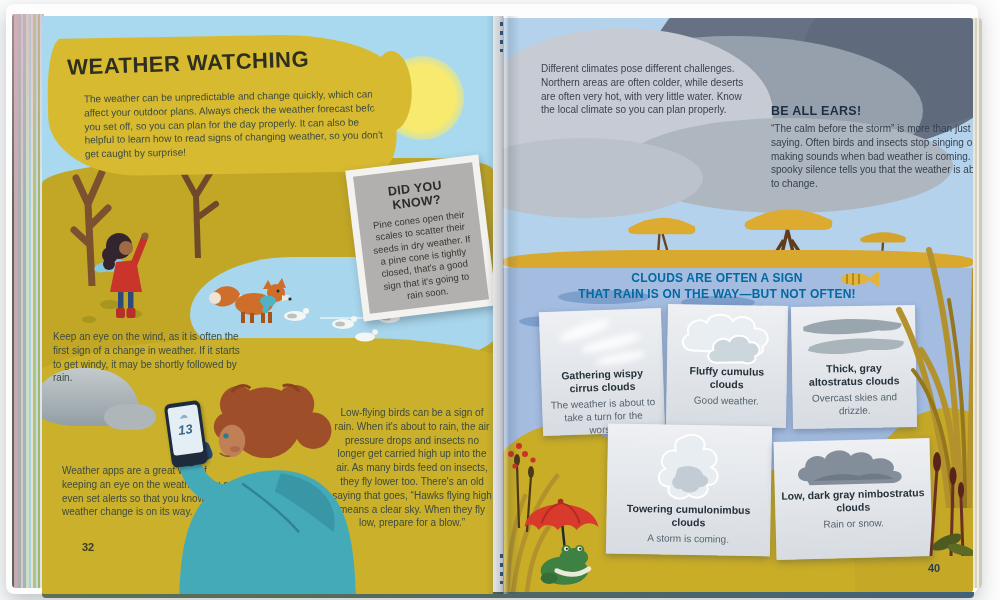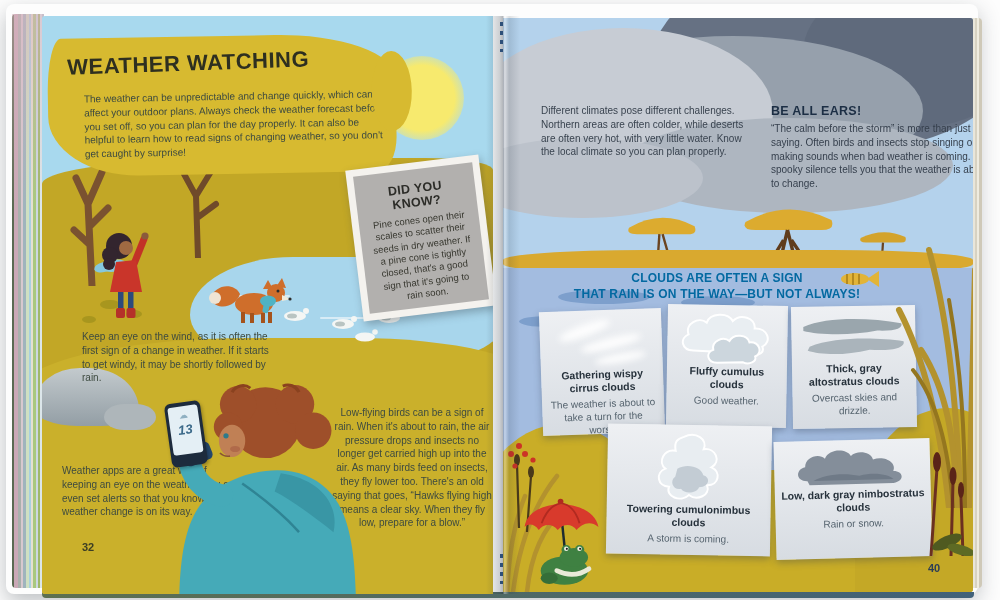--- a/index.html
+++ b/index.html
@@ -52,21 +52,21 @@
     border-radius:50%;}
   .page-title{position:absolute;left:20px;top:14px;font-size:22px;font-weight:bold;color:#2e2f20;
     letter-spacing:.5px;transform:rotate(-1deg);}
   .intro{position:absolute;left:36px;top:54px;width:300px;}
   .dyk-card{left:312px;top:146px;width:134px;height:152px;background:#f4f2ee;z-index:7;
     transform:rotate(-7deg);box-shadow:2px 4px 8px rgba(50,60,70,.35);padding:7px;box-sizing:border-box;}
   .dyk-inner{width:100%;height:100%;background:#b2b0ae;box-sizing:border-box;padding:12px 8px;
     text-align:center;}
   .dyk-h{font-size:12.5px;font-weight:bold;color:#2c2c28;letter-spacing:.3px;}
   .dyk-b{font-size:9.5px;line-height:1.3;color:#37372f;margin-top:5px;}
-  .wind-tip{left:40px;top:314px;width:195px;z-index:6;}
+  .wind-tip{left:11px;top:314px;width:195px;z-index:6;}
   .apps-tip{left:20px;top:448px;width:178px;z-index:6;}
   .birds-tip{left:290px;top:390px;width:160px;text-align:center;z-index:6;}
   .pagenum{font-size:11px;font-weight:bold;z-index:9;}
   .pagenum.left{left:40px;top:525px;color:#3c3e24;}
   .pagenum.right{left:425px;top:544px;color:#2c3e56;}
   .phone{left:126px;top:386px;width:36px;height:64px;background:#1d2b3d;border-radius:6px;z-index:9;
     transform:rotate(-8deg);box-shadow:1px 2px 4px rgba(0,0,0,.3);}
   .phone-screen{position:absolute;left:3px;top:4px;width:30px;height:48px;background:#e4eff5;
     border-radius:3px;text-align:center;overflow:hidden;}
   .phone-cloud{font-size:9px;color:#8fb0c2;line-height:1;display:block;margin-top:5px;}
@@ -74,21 +74,21 @@
   .tuft{background:#a8961e;border-radius:50%;z-index:5;}
 
   
   .cloudblob{border-radius:50%;z-index:1;}
   .c1{left:150px;top:-55px;width:360px;height:190px;background:#667183;}
   .c2{left:300px;top:-40px;width:220px;height:150px;background:#57637375;}
   .c3{left:40px;top:18px;width:380px;height:150px;background:#96a0ac;}
   .c4{left:-30px;top:10px;width:300px;height:170px;background:#c7ccd4;}
   .c5{left:120px;top:100px;width:330px;height:95px;background:#aeb6c0;}
   .c6{left:-40px;top:120px;width:240px;height:80px;background:#bcc2cb;}
-  .climates-tip{left:38px;top:44px;width:208px;color:#39434f;z-index:8;margin-top:42px;}
+  .climates-tip{left:38px;top:44px;width:208px;color:#39434f;z-index:8;}
   .ears{left:268px;top:86px;width:224px;z-index:8;}
   .ears-h{font-size:12.5px;font-weight:bold;color:#1c2e44;letter-spacing:.3px;}
   .ears-b{color:#353f4c;margin-top:4px;}
   .savanna-strip{left:0;top:232px;width:470px;height:24px;background:#d9a92f;z-index:3;
     border-radius:30%/10px;}
   .water{left:0;top:250px;width:470px;height:218px;background:#a3bce0;z-index:3;}
   .islet{position:absolute;background:#7d9fcc;border-radius:50%;}
   .clouds-heading{left:18px;top:252px;width:392px;text-align:center;z-index:6;color:#0369a1;
     font-weight:bold;font-size:12px;line-height:1.35;letter-spacing:.2px;}
   .foreground-right{left:0;top:452px;width:470px;height:122px;background:#c9ad27;z-index:4;
@@ -284,21 +284,21 @@
         <div class="islet" style="left:16px;top:48px;width:58px;height:11px"></div>
         <svg style="position:absolute;left:330px;top:0px" width="52" height="22" viewBox="0 0 52 22">
           <ellipse cx="22" cy="11" rx="14" ry="6" fill="#e2b437"></ellipse>
           <path d="M34,11 L46,3 L46,19 Z" fill="#e2b437"></path>
           <path d="M14,6 L14,16 M20,5 L20,17 M26,6 L26,16" stroke="#b58a1f" stroke-width="2"></path>
         </svg>
       </div>
 
       <div class="abs clouds-heading">
         <span>CLOUDS ARE OFTEN A SIGN</span><br>
-        <span>THAT RAIN IS ON THE WAY—BUT NOT ALWAYS!</span>
+        <span>THAT RAIN IS ON THE WAY—BUT NOT OFTEN!</span>
       </div>
 
       <div class="abs foreground-right"></div>
       <div class="abs fg-right-left"></div>
       <div class="abs fg-right-right"></div>
 
       <div class="abs card card1">
         <div style="position:relative;height:52px">
           <div class="cirrus-streak" style="left:12px;top:8px;width:54px;height:12px;transform:rotate(-18deg)"></div>
           <div class="cirrus-streak" style="left:34px;top:22px;width:62px;height:11px;transform:rotate(-12deg)"></div>

